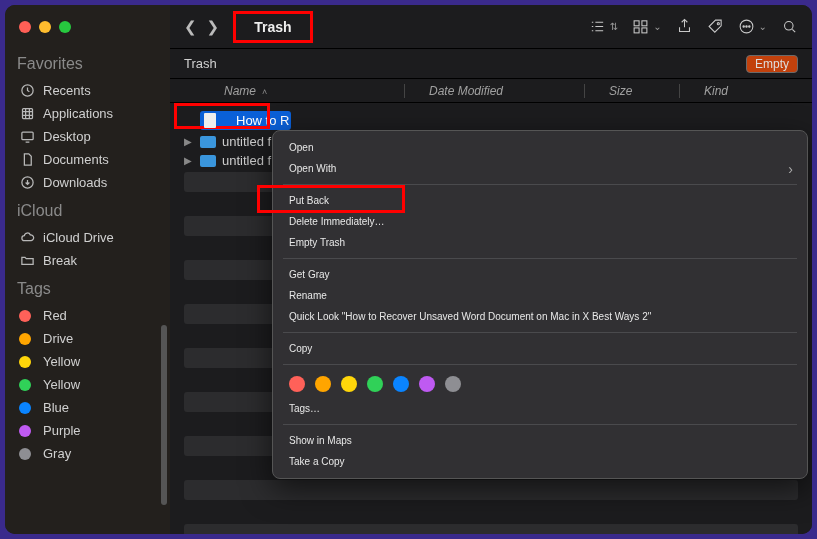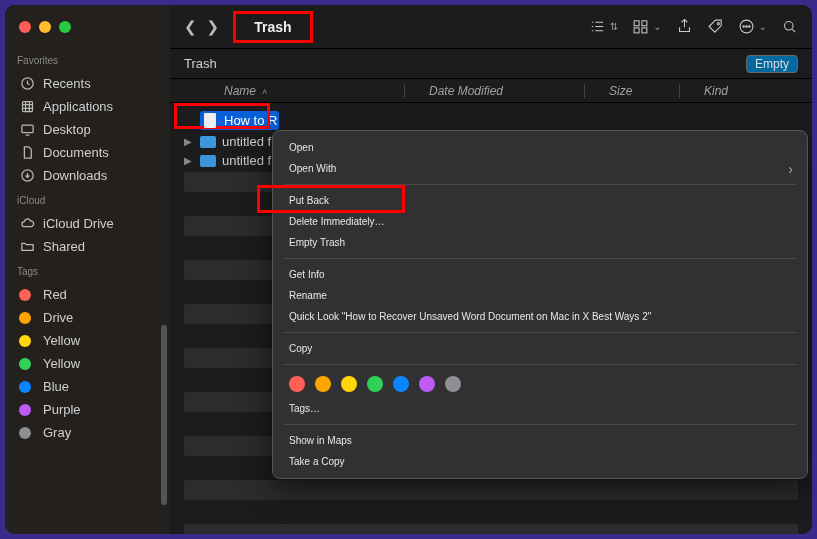--- a/index.html
+++ b/index.html
@@ -5,40 +5,40 @@
     * { margin: 0; padding: 0; box-sizing: border-box; font-family: -apple-system, "Helvetica Neue", Arial, sans-serif; }
     html, body { width: 817px; height: 539px; overflow: hidden; }
     body { background: #3a2a8c; padding: 5px; }
     .window { width: 807px; height: 529px; background: #1e1e1e; border-radius: 10px; overflow: hidden; display: grid; grid-template-columns: 165px 1fr; position: relative; }
 
     
     .sidebar { background: #23201d; padding: 10px 8px 0 12px; overflow-y: auto; position: relative; }
     .traffic { display: flex; gap: 8px; padding: 6px 0 14px 2px; }
     .traffic span { width: 12px; height: 12px; border-radius: 50%; display: inline-block; }
     .red { background: #ff5f56; } .yellow { background: #ffbd2e; } .green { background: #27c93f; }
-    .section-header { color: #8a8a8a; font-size: 10px; margin: 8px 0 6px; font-weight: 500; }
+    .section-header { color: #8a8a8a; font-size: 16px; margin: 8px 0 6px; font-weight: 500; }
     .sb-item { display: flex; align-items: center; gap: 8px; color: #d0d0d0; font-size: 13px; padding: 4px 2px; cursor: default; }
     .sb-icon { width: 16px; display: inline-flex; align-items: center; justify-content: center; color: #b8b8b8; }
     .tag-dot { width: 12px; height: 12px; border-radius: 50%; display: inline-block; margin-right: 4px; }
     .scroll-ind { position: absolute; right: 3px; top: 320px; width: 6px; height: 180px; background: #555; border-radius: 3px; }
 
     
     .main { display: flex; flex-direction: column; background: #1c1c1e; }
     .toolbar { display: flex; align-items: center; height: 44px; padding: 0 14px; gap: 14px; color: #c8c8c8; border-bottom: 1px solid #000; position: relative; }
     .nav-arrows { display: flex; gap: 10px; color: #bbb; }
     .nav-arrows span { cursor: default; font-size: 15px; }
     .title-box { border: 3px solid #ff0000; padding: 4px 18px; }
     .title { color: #eee; font-size: 14px; font-weight: 600; }
     .tb-spacer { flex: 1; }
     .tb-icon { color: #c8c8c8; display: inline-flex; align-items: center; gap: 2px; cursor: default; font-size: 14px; }
     .tb-icon .sel { font-size: 10px; color: #999; margin-left: 2px; }
     .tb-icon svg { width: 17px; height: 17px; stroke: #c8c8c8; stroke-width: 1.5; fill: none; }
 
     .path-bar { display: flex; align-items: center; height: 30px; padding: 0 14px; color: #d0d0d0; font-size: 13px; border-bottom: 1px solid #000; }
-    .empty-btn { margin-left: auto; color: #ddd; font-size: 12px; border: 1px solid #6a6a6a; padding: 1px 8px; border-radius: 4px; background: #0369a1; cursor: default; }
+    .empty-btn { margin-left: auto; color: #ddd; font-size: 12px; border: 1px solid #6a6a6a; padding: 1px 8px; border-radius: 4px; background: #c2410c; cursor: default; }
 
     .columns { display: grid; grid-template-columns: 220px 180px 95px 1fr; height: 24px; color: #a0a0a0; font-size: 12px; border-bottom: 1px solid #000; align-items: center; padding: 0 14px; font-style: italic; }
     .columns .sort { font-size: 9px; margin-left: 6px; color: #888; }
     .col-r { border-left: 1px solid #444; padding-left: 24px; }
 
     .filelist { padding: 6px 14px; position: relative; }
     .row { display: flex; align-items: center; gap: 6px; color: #ccc; font-size: 13px; padding: 2px 0; }
     .disclosure { color: #888; width: 10px; font-size: 10px; }
     .file-ico { width: 16px; display: inline-flex; align-items: center; justify-content: center; }
     .folder-ico { width: 16px; height: 12px; background: #3a96dd; border-radius: 2px; }
@@ -124,21 +124,21 @@
           </svg>
         </span>
         <span>iCloud Drive</span>
       </div>
     <div class="sb-item">
         <span class="sb-icon">
           <svg viewBox="0 0 24 24" width="15" height="15" fill="none" stroke="currentColor" stroke-width="2">
             <path d="M3 7h5l2 2h11v9H3z"></path>
           </svg>
         </span>
-        <span>Shared</span>
+        <span>Break</span>
       </div>
 
     <div class="section-header">Tags</div>
     <div id="tag-list">
         <div class="sb-item">
           <span class="tag-dot" style="background:#ff6159"></span>
           <span>Red</span>
         </div>
         <div class="sb-item">
           <span class="tag-dot" style="background:#ffa500"></span>
@@ -230,21 +230,21 @@
       <div style="padding-left:40px;"><span>Name</span><span class="sort">˄</span></div>
       <div class="col-r">Date Modified</div>
       <div class="col-r">Size</div>
       <div class="col-r">Kind</div>
     </div>
 
     <div class="filelist" style="position:relative;">
       <div class="sel-border f1"></div>
       <div class="row">
         <span class="disclosure"></span>
-        <span class="sel-row" style="display:flex;align-items:center;gap:6px;">
+        <span class="sel-row" style="display:flex;align-items:center;gap:18px;">
             <span class="file-ico">
               <span class="doc-ico"></span>
             </span>
             <span>How to R</span>
           </span>
       </div>
       <div class="row">
         <span class="disclosure">▶</span>
         <span class="file-ico">
             <span class="folder-ico"></span>
@@ -281,21 +281,21 @@
   </section>
 
   <div class="ctx">
     <div class="ctx-item">Open</div>
     <div class="ctx-item sub">Open With</div>
     <div class="ctx-sep"></div>
     <div class="ctx-item">Put Back</div>
     <div class="ctx-item">Delete Immediately…</div>
     <div class="ctx-item">Empty Trash</div>
     <div class="ctx-sep"></div>
-    <div class="ctx-item">Get Info</div>
+    <div class="ctx-item">Get Gray</div>
     <div class="ctx-item">Rename</div>
     <div class="ctx-item">Quick Look "How to Recover Unsaved Word Document on Mac in X Best Ways 2"</div>
     <div class="ctx-sep"></div>
     <div class="ctx-item">Copy</div>
     <div class="ctx-sep"></div>
     <div class="color-row" id="ctx-colors">
         <span style="background: rgb(255, 97, 89);"></span>
         <span style="background: rgb(255, 165, 0);"></span>
         <span style="background: rgb(255, 214, 10);"></span>
         <span style="background: rgb(48, 209, 88);"></span>

